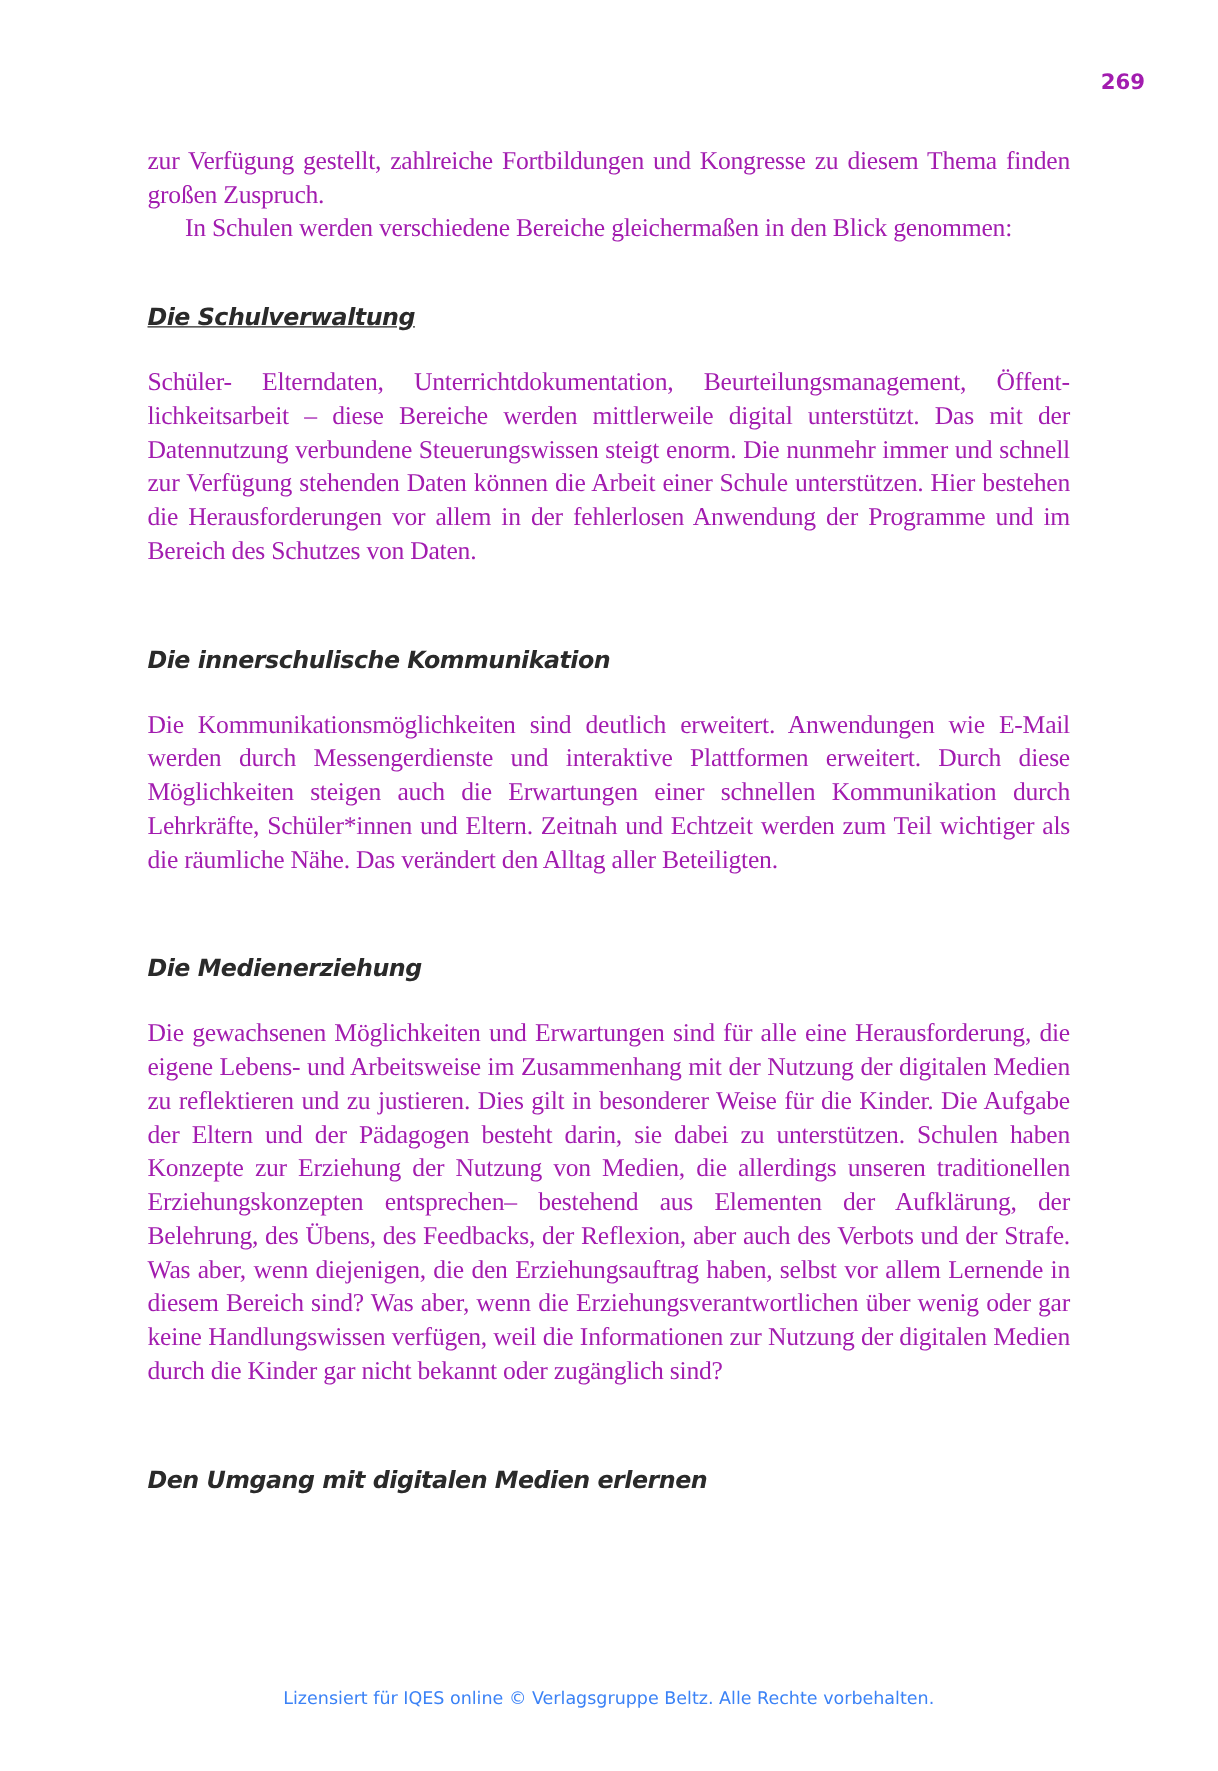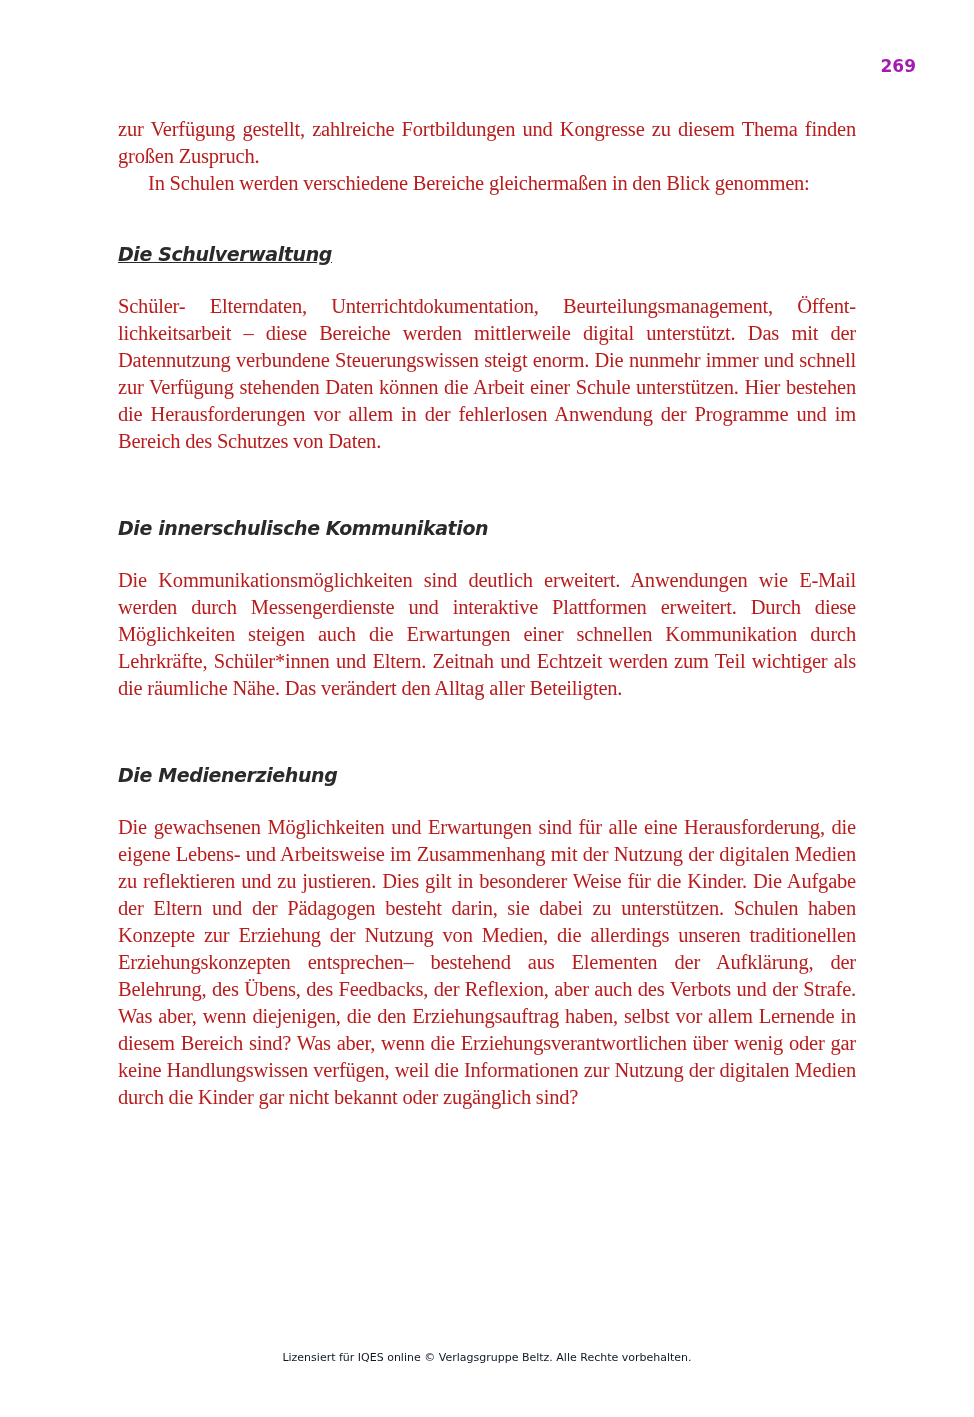--- a/index.html
+++ b/index.html
@@ -42,21 +42,21 @@
     .content {
       position: absolute;
       left: 118px;
       top: 116px;
       width: 738px;
     }
     .para {
       font-family: "Liberation Serif", serif;
       font-size: 20.5px;
       line-height: 27px;
-      color: #b91c1c;
+      color: #a21caf;
       text-align: justify;
       margin: 0;
       hyphens: manual;
       letter-spacing: -0.2px;
     }
     .para.indent {
       text-indent: 30px;
     }
     .heading {
       font-family: "DejaVu Sans", sans-serif;
@@ -70,22 +70,22 @@
     .h2 { margin-top: 62px; margin-bottom: 28px; }
     .h3 { margin-top: 62px; margin-bottom: 28px; }
     .h4 { margin-top: 62px; margin-bottom: 28px; }
     .footer {
       position: absolute;
       top: 1351px;
       left: 0;
       right: 0;
       text-align: center;
       font-family: "DejaVu Sans", sans-serif;
-      font-size: 11px;
-      color: #0f172a;
+      font-size: 14px;
+      color: #3b82f6;
       padding-left: 0px;
     }
   </style>
 </head>
 <body>
 
 <div class="running-head">
   <span class="page-number">269</span>
 </div>
 
@@ -95,15 +95,16 @@
 
   <h3 class="heading h1">Die Schulverwaltung</h3>
   <p class="para">Schüler- Elterndaten, Unterrichtdokumentation, Beurteilungsmanagement, Öffent­lichkeitsarbeit – diese Bereiche werden mittlerweile digital unterstützt. Das mit der Datennutzung verbundene Steuerungswissen steigt enorm. Die nunmehr immer und schnell zur Verfügung stehenden Daten können die Arbeit einer Schule unterstützen. Hier bestehen die Herausforderungen vor allem in der fehlerlosen Anwendung der Programme und im Bereich des Schutzes von Daten.</p>
 
   <h3 class="heading h2">Die innerschulische Kommunikation</h3>
   <p class="para">Die Kommunikationsmöglichkeiten sind deutlich erweitert. Anwendungen wie E-Mail werden durch Messengerdienste und interaktive Plattformen erweitert. Durch diese Möglichkeiten steigen auch die Erwartungen einer schnellen Kommunikation durch Lehrkräfte, Schüler*innen und Eltern. Zeitnah und Echtzeit werden zum Teil wichtiger als die räumliche Nähe. Das verändert den Alltag aller Beteiligten.</p>
 
   <h3 class="heading h3">Die Medienerziehung</h3>
   <p class="para">Die gewachsenen Möglichkeiten und Erwartungen sind für alle eine Herausforderung, die eigene Lebens- und Arbeitsweise im Zusammenhang mit der Nutzung der digitalen Medien zu reflektieren und zu justieren. Dies gilt in besonderer Weise für die Kinder. Die Aufgabe der Eltern und der Pädagogen besteht darin, sie dabei zu unterstützen. Schulen haben Konzepte zur Erziehung der Nutzung von Medien, die allerdings unseren traditio­nellen Erziehungskonzepten entsprechen– bestehend aus Elementen der Aufklärung, der Belehrung, des Übens, des Feedbacks, der Reflexion, aber auch des Verbots und der Strafe. Was aber, wenn diejenigen, die den Erziehungsauftrag haben, selbst vor allem Lernende in diesem Bereich sind? Was aber, wenn die Erziehungsverantwortlichen über wenig oder gar keine Handlungswissen verfügen, weil die Informationen zur Nutzung der digitalen Medien durch die Kinder gar nicht bekannt oder zugänglich sind?</p>
 
+  <h3 class="heading h4">Den Umgang mit digitalen Medien erlernen</h3>
 </div>
 
 <div class="footer">Lizensiert für IQES online © Verlagsgruppe Beltz. Alle Rechte vorbehalten.</div>
 
 </body></html>

